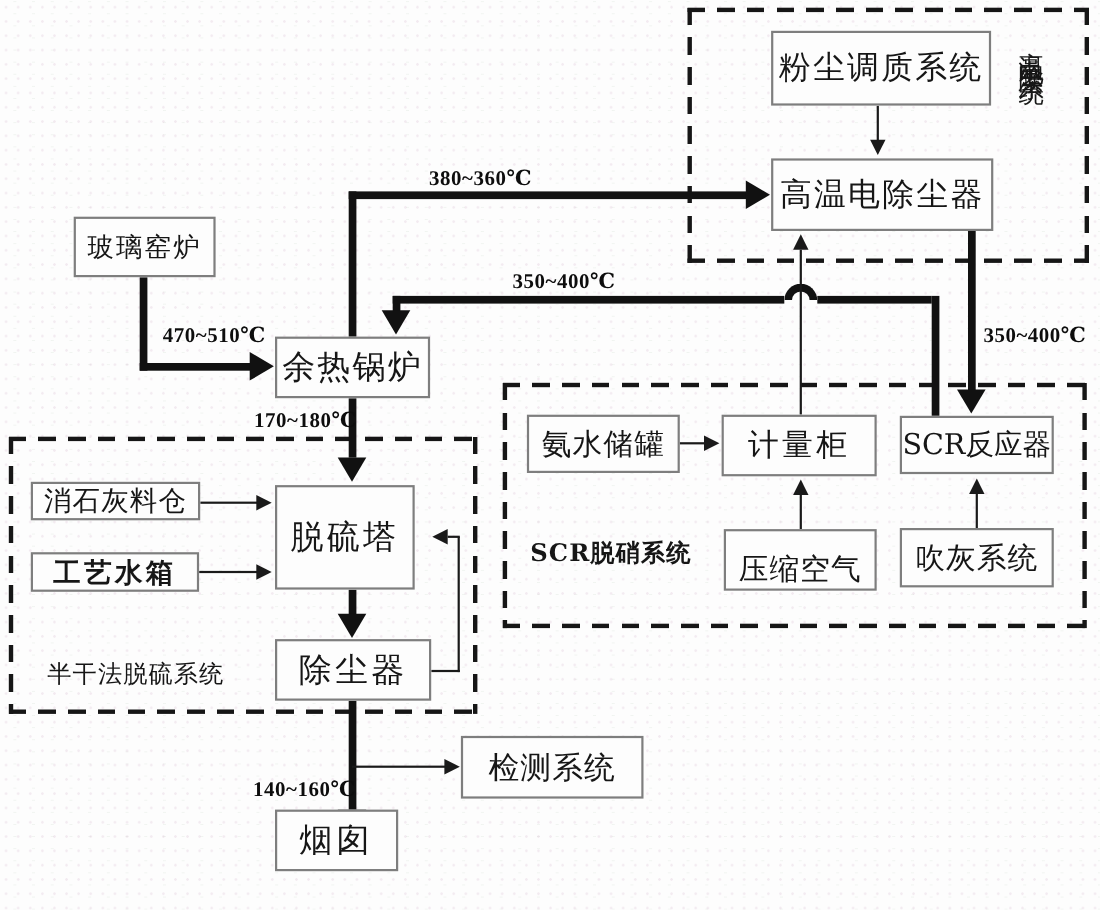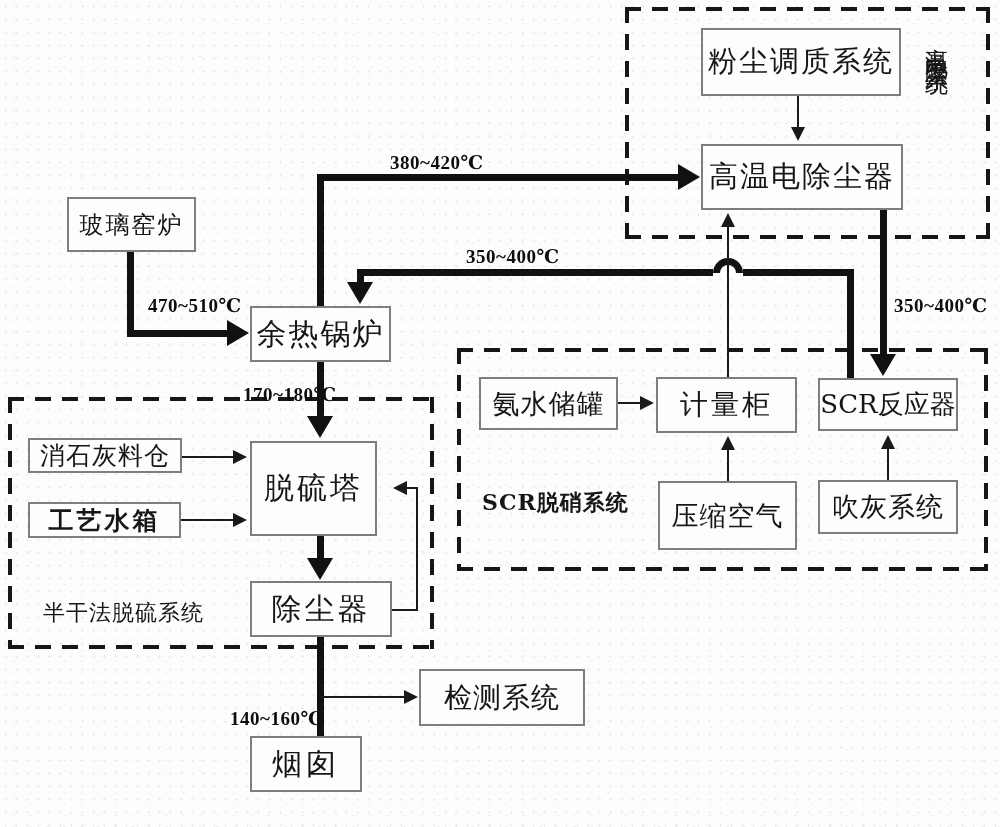--- a/index.html
+++ b/index.html
@@ -138,21 +138,21 @@
     </div>
 
   <div class="box" style="left:479px;top:377px;width:139px;height:53px;font-size:27px;letter-spacing:1px;">
     <span>氨水储罐</span>
     </div>
 
   <div class="box" style="left:656px;top:377px;width:141px;height:56px;font-size:28px;letter-spacing:3px;">
     <span>计量柜</span>
     </div>
 
-  <div class="box" style="left:658px;top:481px;width:139px;height:69px;font-size:27px;letter-spacing:1px;">
+  <div class="box" style="left:658px;top:481px;width:139px;height:56px;font-size:27px;letter-spacing:1px;align-items:flex-end;">
     <span>压缩空气</span>
     </div>
 
   <div class="box" style="left:818px;top:378px;width:140px;height:53px;font-size:26px;letter-spacing:0;">
     <span>SCR反应器</span>
     </div>
 
   <div class="box" style="left:818px;top:480px;width:140px;height:54px;font-size:27px;letter-spacing:1px;">
     <span>吹灰系统</span>
     </div>
@@ -175,23 +175,23 @@
 
   <div class="box" style="left:419px;top:669px;width:166px;height:57px;font-size:28px;letter-spacing:1px;">
     <span>检测系统</span>
     </div>
 
   <div class="box" style="left:250px;top:736px;width:112px;height:56px;font-size:30px;letter-spacing:4px;">
     <span>烟囱</span>
     </div>
 
   <div class="temp" style="left:148px;top:294px;">470~510℃</div>
-  <div class="temp" style="left:390px;top:151px;">380~420℃</div>
+  <div class="temp" style="left:390px;top:151px;">380~360℃</div>
   <div class="temp" style="left:466px;top:245px;">350~400℃</div>
   <div class="temp" style="left:894px;top:294px;">350~400℃</div>
-  <div class="temp" style="left:243px;top:371px;margin-top:12px;">170~180℃</div>
+  <div class="temp" style="left:231px;top:371px;">170~180℃</div>
   <div class="temp" style="left:230px;top:707px;">140~160℃</div>
 
   <div class="syslabel vertical" style="left:922px;top:29px;height:200px;font-size:23px;letter-spacing:4px;">高温电除尘系统</div>
   <div class="syslabel" style="left:482px;top:488px;font-size:22px;font-weight:600;letter-spacing:1px;">SCR脱硝系统</div>
   <div class="syslabel" style="left:43px;top:598px;font-size:22px;letter-spacing:1px;">半干法脱硫系统</div>
 
 </div>
 
 </body></html>

